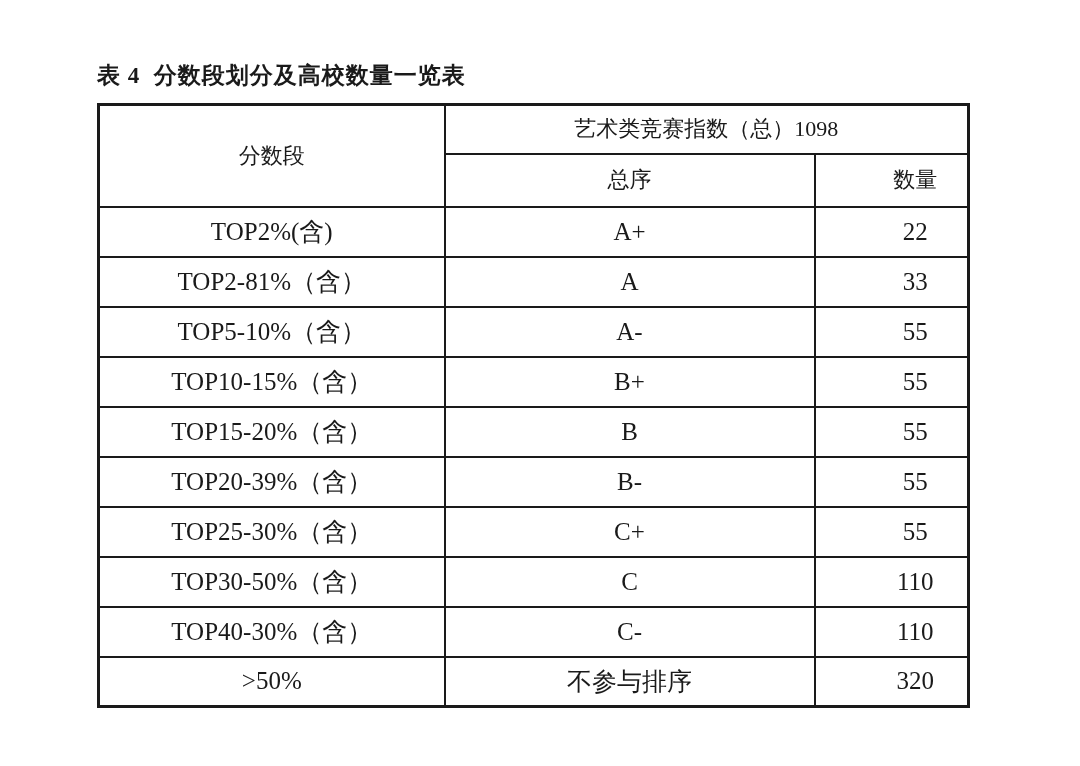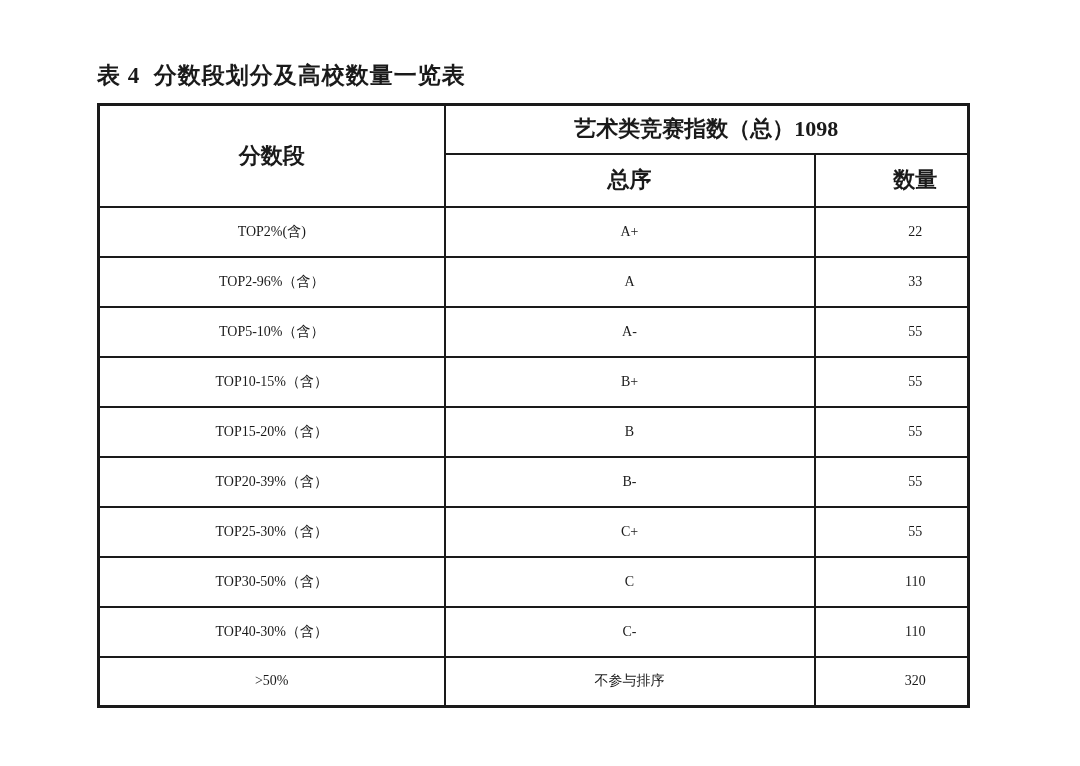--- a/index.html
+++ b/index.html
@@ -29,25 +29,25 @@
     top: 103px;
     width: 870px;
     border-collapse: collapse;
     table-layout: fixed;
     border: 3px solid #1a1a1a;
   }
   .score-table th, .score-table td {
     border: 2px solid #1a1a1a;
     text-align: center;
     vertical-align: middle;
-    font-size: 14px;
+    font-size: 25px;
     background: #ffffff;
   }
   .score-table th {
-    font-weight: bold;
+    font-weight: normal;
     font-size: 22px;
     margin-left: 44px;
   }
   .hdr-row-1 { height: 49px; }
   .hdr-row-2 { height: 53px; }
   .body-row  { height: 50px; }
   
   .count-col { padding-left: 48px; }
 </style>
 </head>
@@ -71,21 +71,21 @@
       <th class="count-col">数量</th>
     </tr>
   </thead>
   <tbody>
     <tr class="body-row">
       <td>TOP2%(含)</td>
       <td>A+</td>
       <td class="count-col">22</td>
     </tr>
     <tr class="body-row">
-      <td>TOP2-96%（含）</td>
+      <td>TOP2-81%（含）</td>
       <td>A</td>
       <td class="count-col">33</td>
     </tr>
     <tr class="body-row">
       <td>TOP5-10%（含）</td>
       <td>A-</td>
       <td class="count-col">55</td>
     </tr>
     <tr class="body-row">
       <td>TOP10-15%（含）</td>

